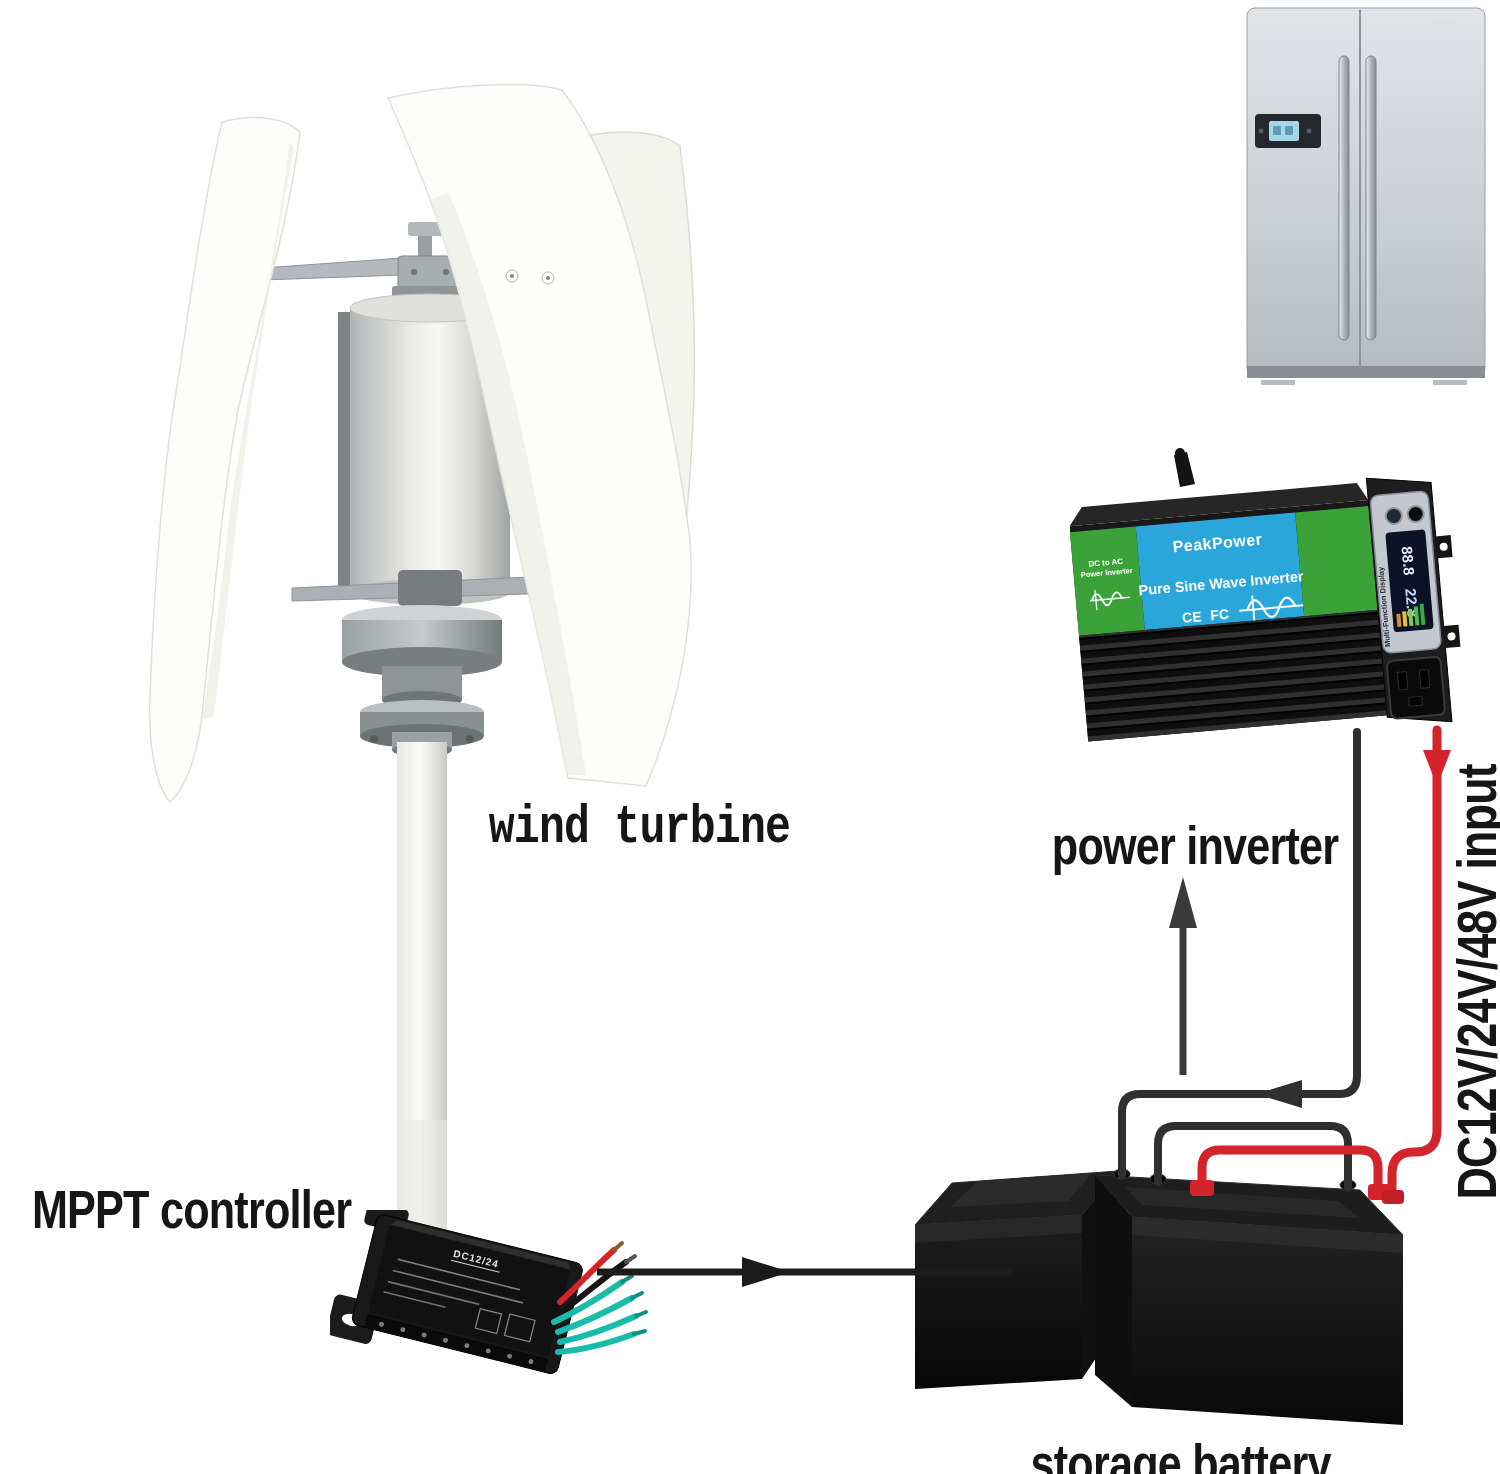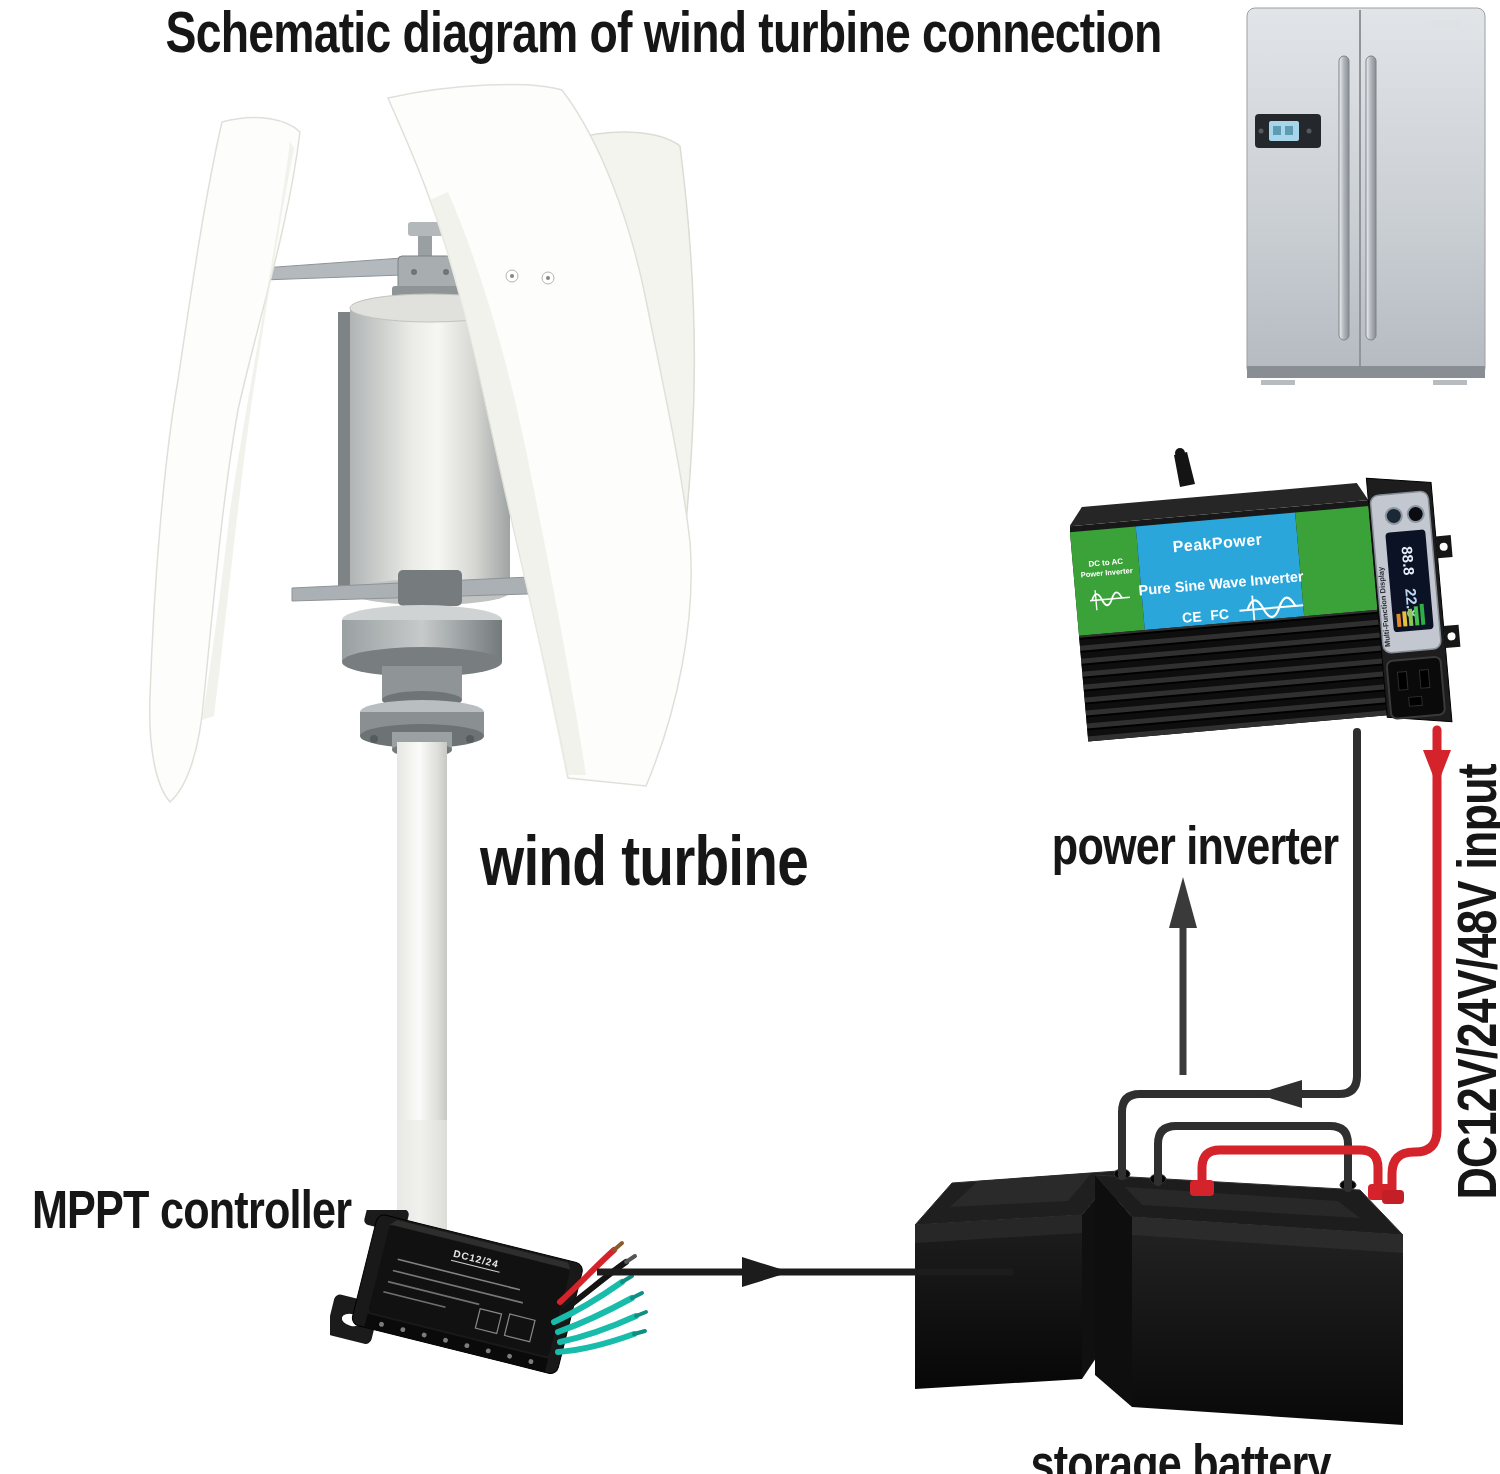--- a/index.html
+++ b/index.html
@@ -9,23 +9,20 @@
        letter-spacing:-1px;}
   .cond{display:inline-block;transform:scaleX(.8);transform-origin:50% 50%;}
   .abs{position:absolute;}
   svg text{font-family:"Liberation Sans","DejaVu Sans",sans-serif;}
 </style>
 </head>
 <body>
 
 <div class="stage">
 
-  <div class="lbl" style="left:41px;top:0px;width:1200px;font-size:58px;line-height:64px;">
-    <span class="cond">Schematic diagram of wind turbine connection</span>
-  </div>
 
   <svg class="abs" style="left:130px;top:80px;z-index:1;" width="580" height="1200" viewBox="0 0 580 1200">
     <defs>
       <linearGradient id="poleGrad" x1="0" y1="0" x2="1" y2="0">
         <stop offset="0" stop-color="#e6e6e2"></stop>
           <stop offset="0.45" stop-color="#fbfbf9"></stop>
         <stop offset="0.8" stop-color="#dededa"></stop>
           <stop offset="1" stop-color="#c7c7c3"></stop>
       </linearGradient>
       <linearGradient id="cylGrad" x1="0" y1="0" x2="1" y2="0">
@@ -332,21 +329,21 @@
       <path d="M306,106 l10,-4" stroke="#0f8f84" stroke-width="4"></path>
       <path d="M304,124 l11,-3" stroke="#0f8f84" stroke-width="4"></path>
     </g>
   </svg>
 
 
   <div class="lbl" style="left:975px;top:814px;width:440px;font-size:54px;z-index:5;">
     <span class="cond">power inverter</span>
   </div>
 
-  <div class="lbl" style="left:439px;top:820px;width:400px;font-size:71px;">
+  <div class="lbl" style="left:439px;top:797px;width:400px;font-size:54px;font-family:Liberation Mono, monospace;">
     <span class="cond">wind turbine</span>
   </div>
 
   <div class="lbl" style="left:-8px;top:1178px;width:400px;font-size:54px;z-index:5;">
     <span class="cond">MPPT controller</span>
   </div>
 
   <div class="lbl" style="left:961px;top:1400px;width:440px;font-size:54px;z-index:5;margin-top:32px;">
     <span class="cond">storage battery</span>
   </div>

